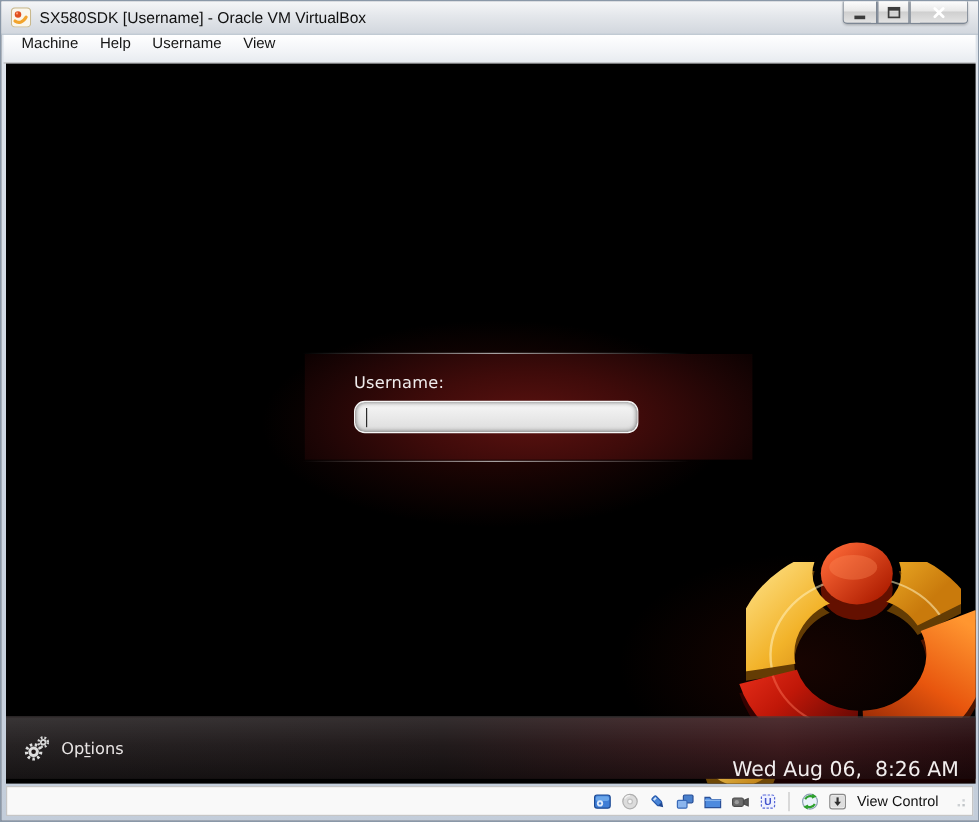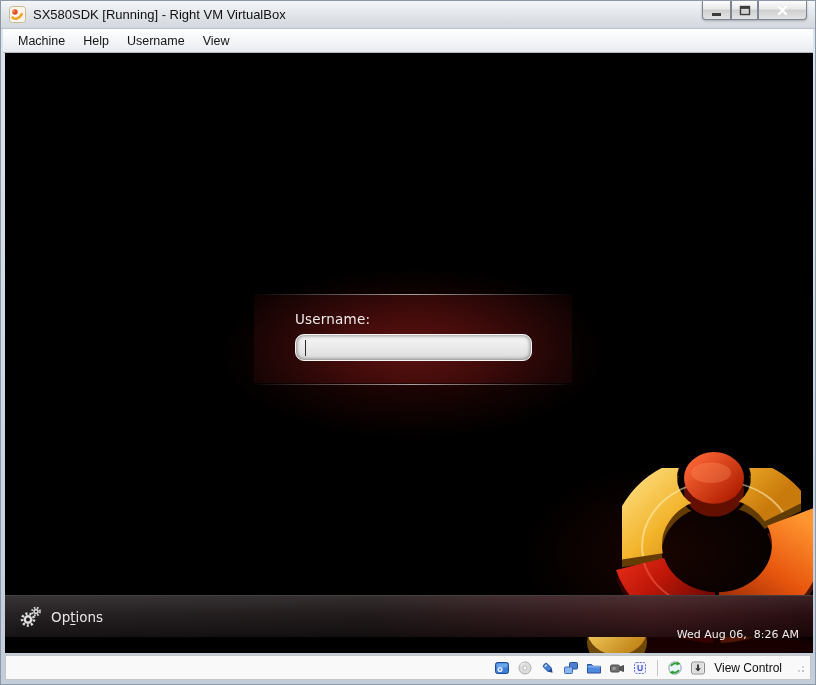--- a/index.html
+++ b/index.html
@@ -42,21 +42,21 @@
   .glyph-min{ width:9px; height:3px; background:#3c3c3c; margin-top:8px; }
 
   
   .menubar{
     height:24px; margin:0 2px;
     background:linear-gradient(180deg,#ffffff 0%,#f2f4f7 60%,#e7ebf0 100%);
     border-bottom:1px solid #b8b8b8;
     display:flex; align-items:stretch; padding-left:6px;
   }
   .menu-item{
-    display:flex; align-items:center; padding:0 9px;
+    display:flex; align-items:flex-start; padding:0 9px;
     font-size:12.5px; color:#151515; cursor:default;
   }
 
   
   .screen{
     position:relative; margin:0 4px; width:808px; height:600px;
     background:#000; overflow:hidden;
     font-family:"DejaVu Sans", sans-serif;
   }
   .panel-glow{
@@ -64,21 +64,21 @@
     background:radial-gradient(ellipse 50% 50% at 50% 50%, rgba(96,14,10,.50) 0%, rgba(50,8,6,.25) 55%, rgba(0,0,0,0) 75%);
     pointer-events:none;
   }
   .logo-glow{
     position:absolute; right:-60px; bottom:-30px; width:420px; height:260px;
     background:radial-gradient(ellipse 50% 50% at 50% 50%, rgba(80,14,4,.30) 0%, rgba(0,0,0,0) 70%);
     pointer-events:none;
   }
 
   .login-panel{
-    position:absolute; left:249px; top:242px; width:318px; height:88px;
+    position:absolute; left:249px; top:242px; width:373px; height:88px;
     background:radial-gradient(ellipse 62% 110% at 50% 62%, #5c1210 0%, #3f0b0a 40%, #1d0505 78%, #0b0101 100%);
   }
   .panel-line{ position:absolute; left:-2px; width:322px; height:1px;
     background:linear-gradient(90deg, rgba(140,140,140,0) 0%, rgba(175,170,170,.95) 50%, rgba(140,140,140,0) 100%); }
   .panel-line.top{ top:-1px; }
   .panel-line.bottom{ bottom:-2px; }
 
   .login-label{ position:absolute; left:41px; top:16px; font-size:13.5px; color:#efecec; letter-spacing:.2px; }
   .login-field{
     position:absolute; left:41px; top:39px; width:237px; height:27px;
@@ -88,31 +88,31 @@
   }
   .login-field input{
     position:absolute; inset:0; width:100%; height:100%;
     background:transparent; border:none; outline:none;
     padding:0 10px; font:13px "DejaVu Sans", sans-serif; color:#111;
   }
   .caret{ position:absolute; left:9px; top:5px; width:1px; height:16px; background:#2a2a2a; }
 
   
   .session-bar{
-    position:absolute; left:0; right:0; bottom:16px; height:42px;
+    position:absolute; left:0; right:0; bottom:4px; height:52px;
     background:
       linear-gradient(180deg, rgba(255,255,255,.10) 0%, rgba(255,255,255,.02) 45%, rgba(0,0,0,.35) 100%),
       linear-gradient(90deg, #221e1f 0%, #1d1617 45%, #3a171a 80%, #24090c 100%);
     border-top:1px solid #453e40;
     display:flex; align-items:center; justify-content:space-between;
     padding:0 14px 0 14px;
   }
   .options-btn{ display:flex; align-items:center; gap:7px; color:#e9e5e5; font-size:13.5px; cursor:default; }
   .options-btn .mnemonic{ text-decoration:underline; text-underline-offset:2px; }
-  .clock{ color:#f2eeee; font-size:11px; white-space:pre;margin-top:36px; }
+  .clock{ color:#f2eeee; font-size:17px; white-space:pre;margin-top:36px; }
 
   .ubuntu-logo{ position:absolute; left:577px; top:372px; pointer-events:none; }
 
   
   .statusbar{
     height:25px; margin:2px 4px 0;
     border:1px solid #c6c6c6; background:#f9f9f9;
     display:flex; align-items:center; justify-content:flex-end;
     gap:5px; padding:0 5px; font-size:12px; color:#101010;
   }
@@ -126,21 +126,21 @@
 
 <div class="window">
 
   <div class="titlebar">
     <svg class="appicon" viewBox="0 0 17 17">
       <rect x="0.5" y="0.5" width="16" height="16" rx="3" fill="#faf6ec" stroke="#c9b98e"></rect>
       <path d="M3.5,11.5 C6,13.6 10.2,13.1 12.8,8.2" stroke="#f2a42c" stroke-width="2.6" fill="none" stroke-linecap="round"></path>
       <circle cx="6" cy="6" r="2.7" fill="#e04f1e"></circle>
       <circle cx="5.2" cy="5.2" r="0.9" fill="#ff9a70"></circle>
     </svg>
-    <span class="title-text">SX580SDK [Running] - Right VM VirtualBox</span>
+    <span class="title-text">SX580SDK [Username] - Oracle VM VirtualBox</span>
     <div class="winctrl">
       <div class="btn btn-min">
         <span class="glyph-min"></span>
       </div>
       <div class="btn btn-max">
         <svg width="12" height="11" viewBox="0 0 12 11">
           <rect x="1.5" y="1.5" width="9" height="8" fill="none" stroke="#3c3c3c" stroke-width="1.4"></rect>
           <rect x="1.5" y="1.5" width="9" height="2.4" fill="#3c3c3c"></rect>
         </svg>
       </div>

